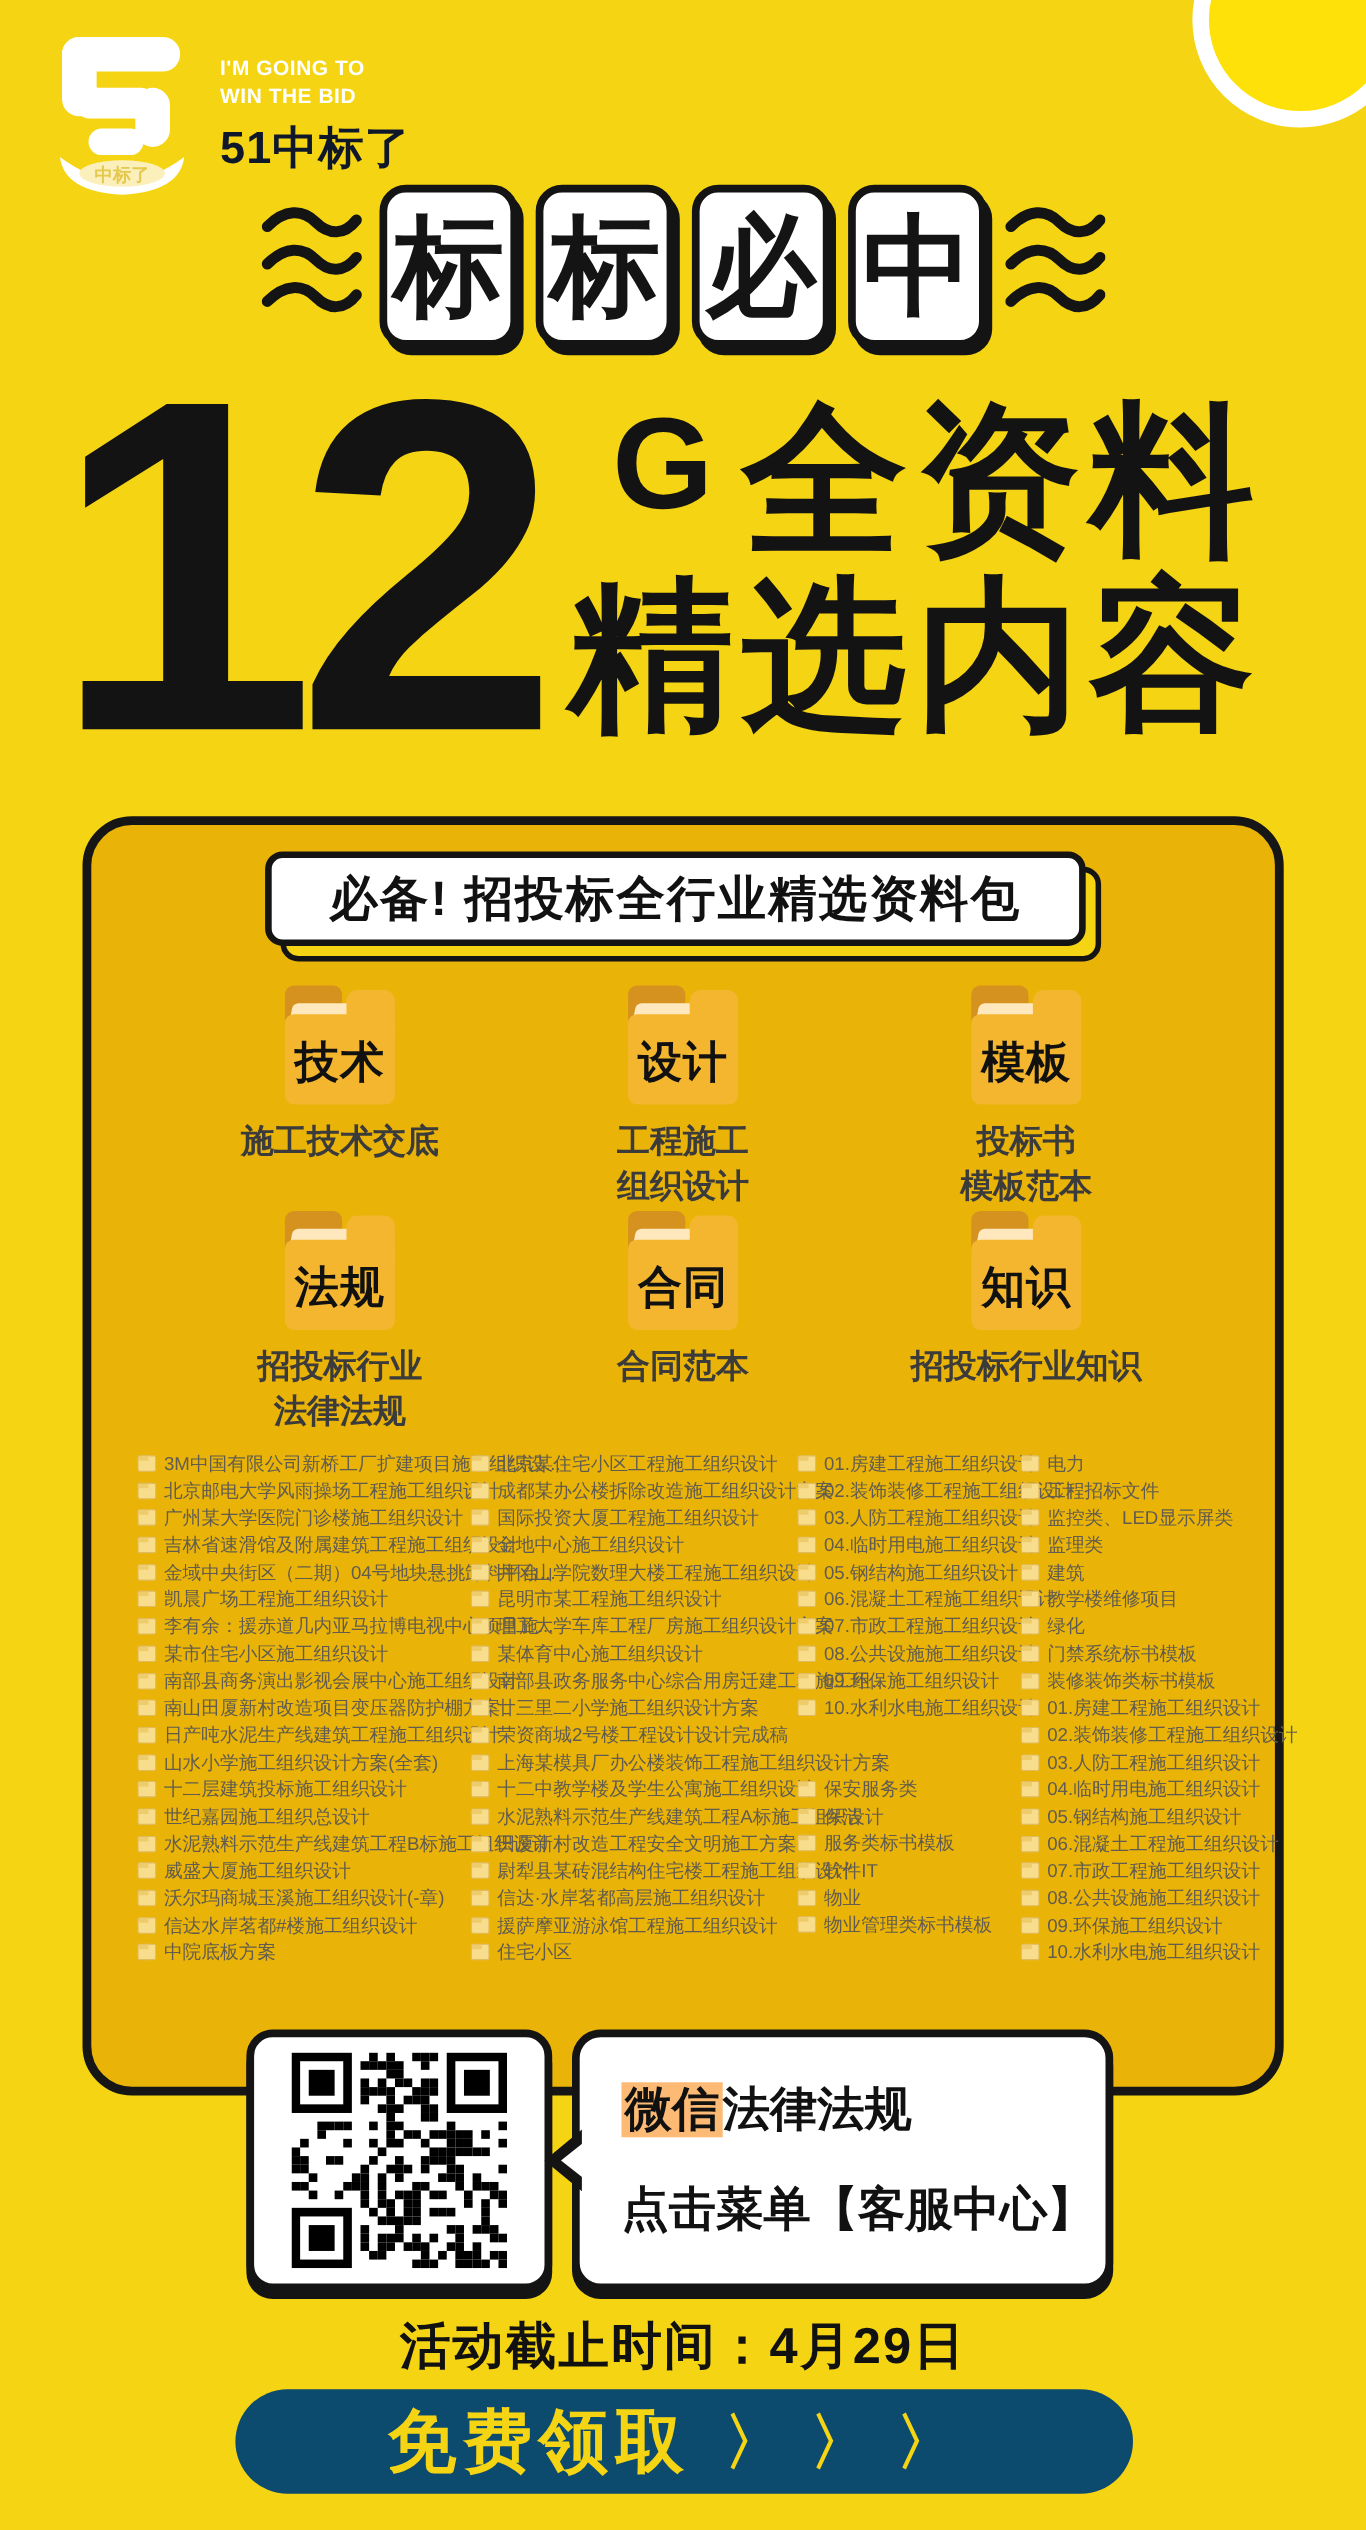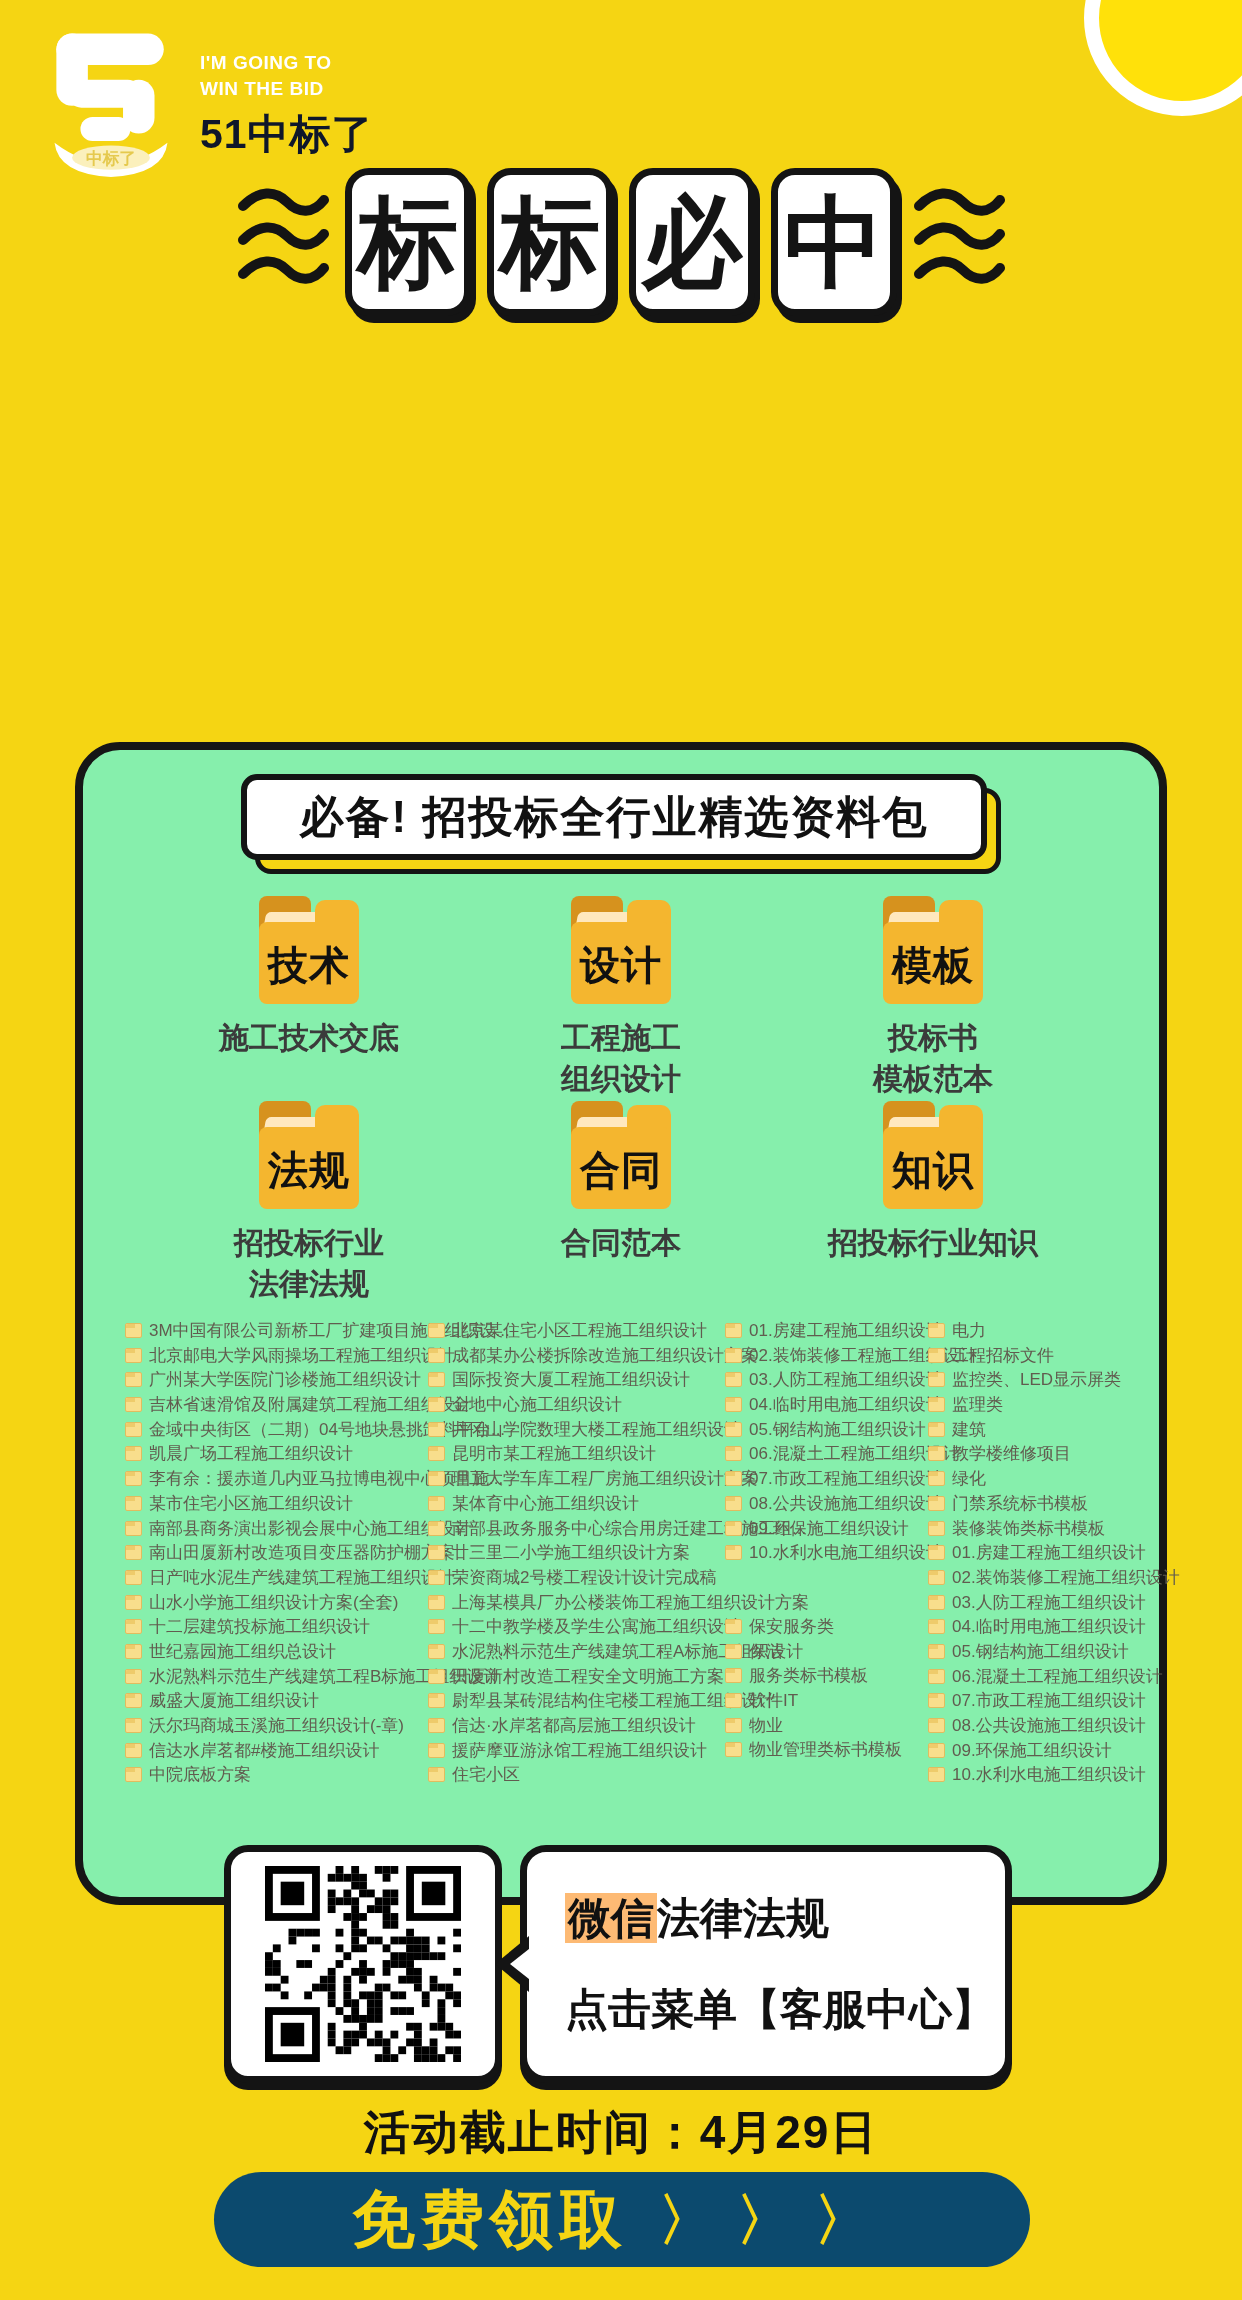--- a/index.html
+++ b/index.html
@@ -26,21 +26,21 @@
 
   
   .headline{position:absolute;top:318px;left:48px;display:flex;align-items:center;}
   .hl-num{font-size:430px;font-weight:900;color:#131313;line-height:.92;letter-spacing:-18px;}
   .hl-right{display:flex;flex-direction:column;align-items:flex-end;margin-left:26px;}
   .hl-line1{display:flex;align-items:flex-start;}
   .hl-unit{font-size:118px;font-weight:900;color:#131313;line-height:1;margin:6px 26px 0 0;}
   .hl-big{font-size:150px;font-weight:900;color:#131313;line-height:1.06;letter-spacing:8px;}
 
   
-  .card{position:absolute;left:75px;top:742px;width:1092px;height:1163px;background:#86efac;
+  .card{position:absolute;left:75px;top:742px;width:1092px;height:1163px;background:#eab308;
         border:8px solid #161616;border-radius:45px;}
   .badge-wrap{position:relative;width:760px;margin:24px auto 0 auto;height:92px;}
   .badge-shadow{position:absolute;left:14px;top:14px;width:746px;height:86px;background:#F5D513;
                 border:5px solid #141414;border-radius:16px;}
   .badge{position:absolute;left:0;top:0;width:746px;height:86px;background:#FFFFFF;border:6px solid #141414;
          border-radius:16px;display:flex;align-items:center;justify-content:center;
          font-size:44px;font-weight:800;color:#111;letter-spacing:2px;white-space:nowrap;}
 
   
   .folders{margin:26px 70px 0 70px;display:grid;grid-template-columns:1fr 1fr 1fr;grid-auto-rows:205px;}
@@ -135,20 +135,30 @@
     <div class="title-box">
         <span>中</span>
       </div>
     <svg class="wave" viewBox="0 0 92 112" fill="none">
       <path d="M6,20 C22,4 38,4 50,16 C62,28 76,28 87,14" stroke="#141414" stroke-width="10" stroke-linecap="round"></path>
       <path d="M6,54 C22,38 38,38 50,50 C62,62 76,62 87,48" stroke="#141414" stroke-width="10" stroke-linecap="round"></path>
       <path d="M6,88 C22,72 38,72 50,84 C62,96 76,96 87,82" stroke="#141414" stroke-width="10" stroke-linecap="round"></path>
     </svg>
   </div>
 
+  <div class="headline">
+    <div class="hl-num">12</div>
+    <div class="hl-right">
+      <div class="hl-line1">
+        <div class="hl-unit">G</div>
+        <div class="hl-big">全资料</div>
+      </div>
+      <div class="hl-big">精选内容</div>
+    </div>
+  </div>
 
   <div class="card">
     <div class="badge-wrap">
       <div class="badge-shadow"></div>
       <div class="badge">必备! 招投标全行业精选资料包</div>
     </div>
 
     <div class="folders">
       <div class="folder-cell">
         <div class="folder">

